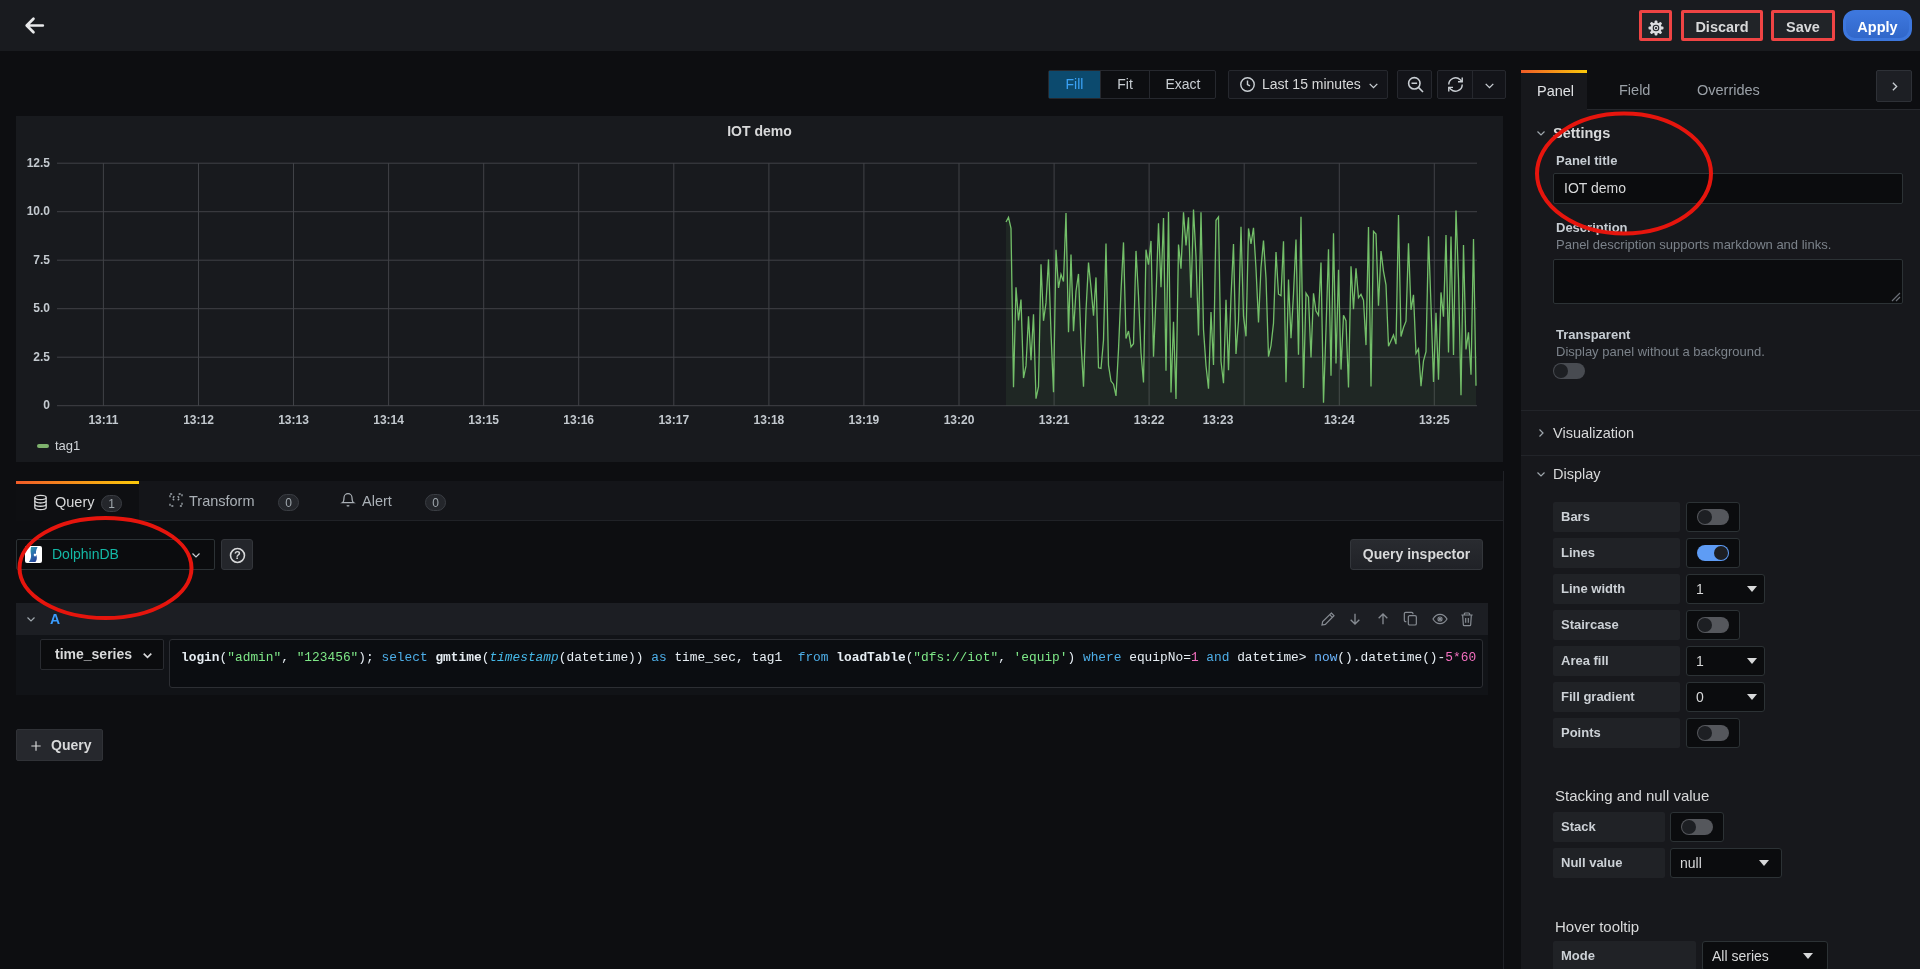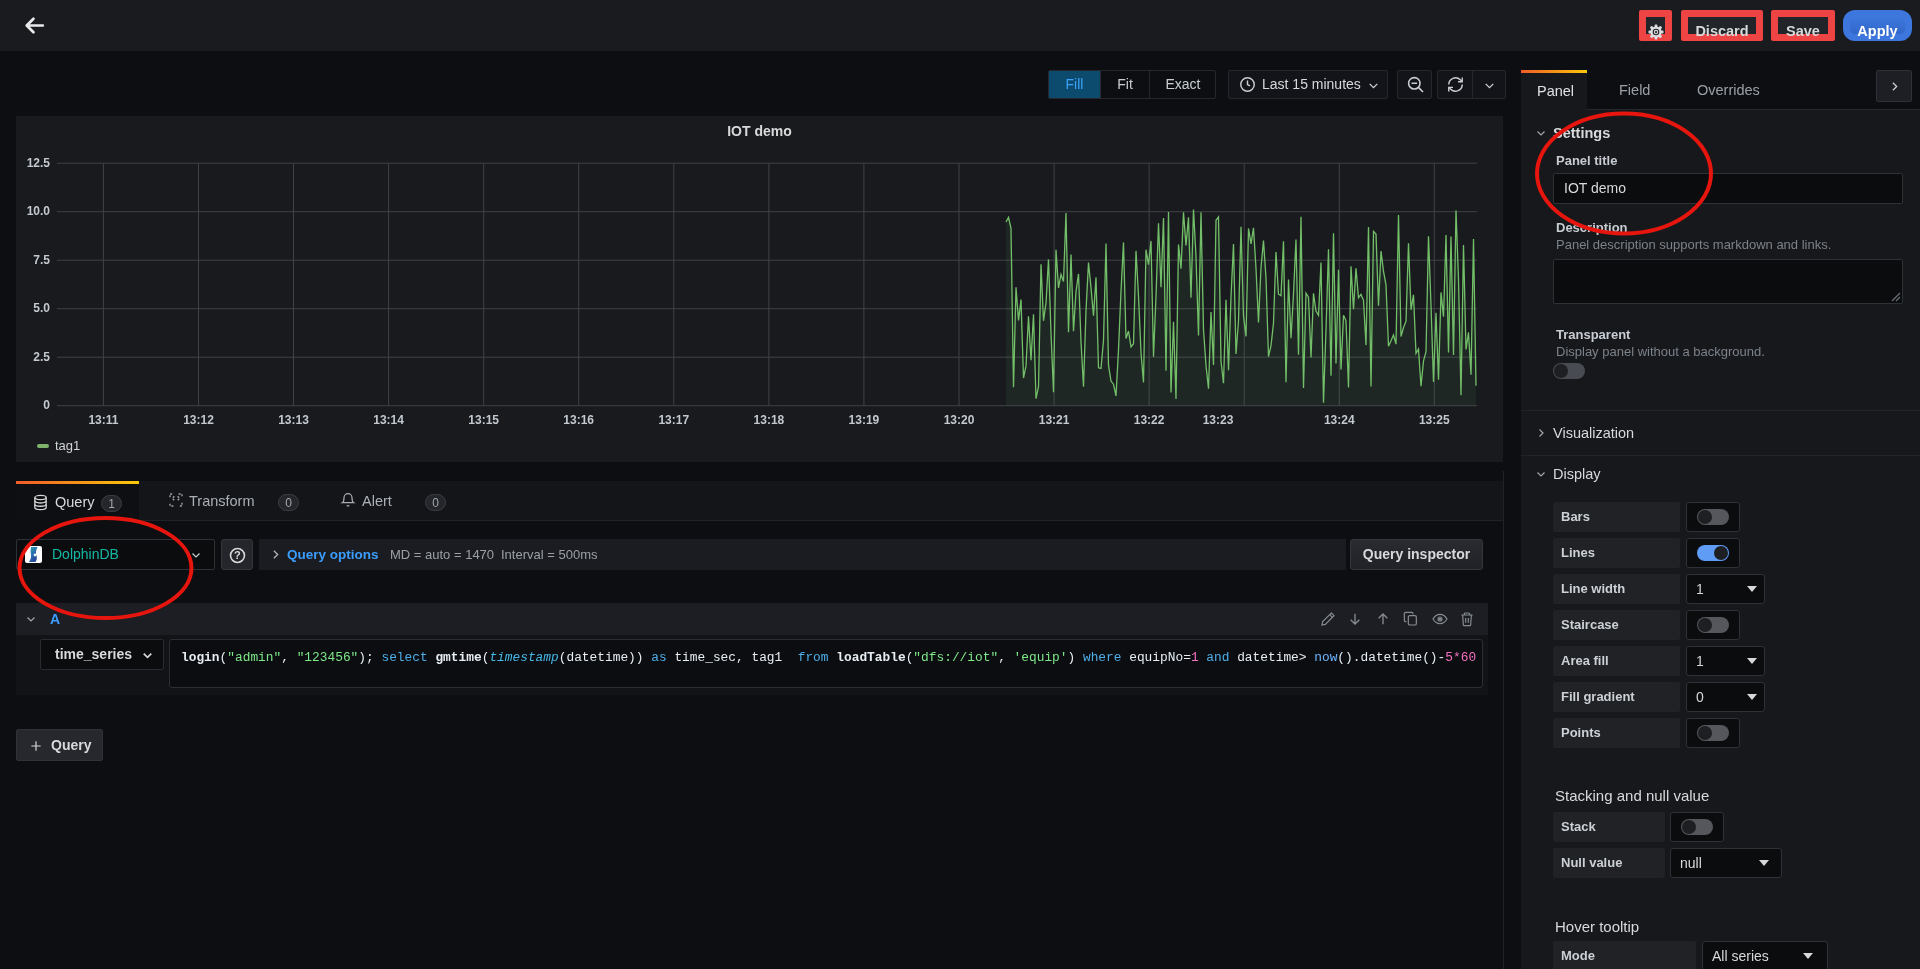--- a/index.html
+++ b/index.html
@@ -1,21 +1,21 @@
 <!DOCTYPE html>
 <html><head>
 <meta charset="utf-8">
 <style>
 * { margin:0; padding:0; box-sizing:border-box; }
 html,body { width:1920px; height:969px; overflow:hidden; background:#0d0e11; font-family:"Liberation Sans", sans-serif; }
 .abs { position:absolute; }
 #stage { position:relative; width:1920px; height:969px; }
 
 #navbar { left:0; top:0; width:1920px; height:51px; background:#191b1f; }
-.navbtn { position:absolute; top:10px; height:31px; background:#212428; border:7px solid #ef4444; border-radius:2px; color:#d8d9da; font-size:14.5px; font-weight:700; text-align:center; line-height:29px; }
+.navbtn { position:absolute; top:10px; height:31px; background:#212428; border:3px solid #ef4444; border-radius:2px; color:#d8d9da; font-size:14.5px; font-weight:700; text-align:center; line-height:29px; }
 #btn-apply { background:linear-gradient(#3d77dd,#3167ca); border-color:#3d77dd; color:#fff;border-radius:12px; }
 
 .tbtn { position:absolute; top:70px; height:29px; background:#131419; border:1px solid #26282e; border-radius:2px; color:#c9ced3; font-size:14px; }
 .seg { position:absolute; top:0; height:27px; line-height:27px; text-align:center; font-size:14px; color:#c9ced3; border-right:1px solid #26282e; }
 
 #panel { left:16px; top:116px; width:1487px; height:346px; background:#181a1e; }
 .ylab { position:absolute; width:40px; text-align:right; font-size:12px; font-weight:700; color:#c3c9cf; }
 .xlab { position:absolute; width:60px; text-align:center; font-size:12px; font-weight:700; color:#c3c9cf; }
 
 #qtabs { left:16px; top:481px; width:1487px; height:40px; background:#141519; border-bottom:1px solid #202227; }
@@ -190,28 +190,20 @@
   <svg class="abs" style="left:173px;top:9px" width="12" height="12" viewBox="0 0 24 24" fill="none" stroke="#c9ced3" stroke-width="2.4">
         <path d="M5 9l7 7 7-7"></path>
       </svg>
 </div>
 <div class="secbtn" style="left:221px;top:539px;width:32px;height:31px;">
   <svg style="margin-top:6px" width="19" height="19" viewBox="0 0 24 24">
         <circle cx="12" cy="12" r="8.8" fill="none" stroke="#d8d9da" stroke-width="2"></circle>
         <text x="12" y="16.6" text-anchor="middle" font-family="Liberation Sans, sans-serif" font-size="14" font-weight="bold" fill="#d8d9da">?</text>
       </svg>
 </div>
-<div class="abs" style="left:259px;top:539px;width:1087px;height:31px;background:#1b1c21;">
-  <svg class="abs" style="left:10px;top:9px" width="13" height="13" viewBox="0 0 24 24" fill="none" stroke="#b0b5bb" stroke-width="2.4">
-        <path d="M9 5l7 7-7 7"></path>
-      </svg>
-  <div class="abs" style="left:28px;top:0;line-height:31px;color:#3b9dff;font-size:13.5px;font-weight:700;">Query options</div>
-  <div class="abs" style="left:131px;top:0;line-height:31px;color:#9aa0a6;font-size:13px;">MD = auto = 1470</div>
-  <div class="abs" style="left:242px;top:0;line-height:31px;color:#9aa0a6;font-size:13px;">Interval = 500ms</div>
-</div>
 <div class="secbtn" style="left:1350px;top:539px;width:133px;height:31px;line-height:29px;background:linear-gradient(#292b30,#202227);">Query inspector</div>
 
 <div class="abs" style="left:16px;top:603px;width:1472px;height:32px;background:#1c1e23;">
   <svg class="abs" style="left:9px;top:10px" width="12" height="12" viewBox="0 0 24 24" fill="none" stroke="#9fa7ad" stroke-width="2.4">
         <path d="M5 9l7 7 7-7"></path>
       </svg>
   <div class="abs" style="left:34px;top:0;line-height:32px;color:#3b9dff;font-size:14px;font-weight:700;">A</div>
 
   <svg class="abs" style="left:1304px;top:8px" width="16" height="16" viewBox="0 0 24 24" fill="none" stroke="#868b92" stroke-width="1.8">
         <path d="M17 3l4 4L8 20l-5 1 1-5L17 3z M14.5 5.5l4 4"></path>

